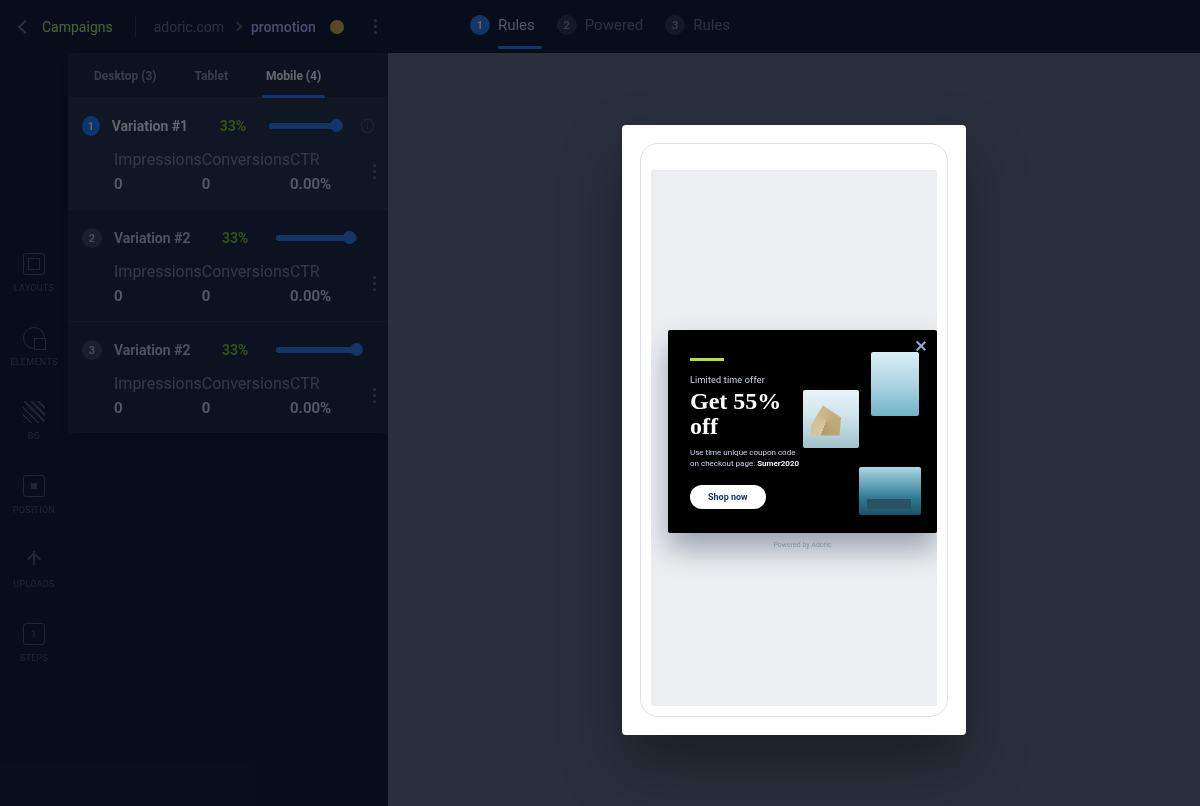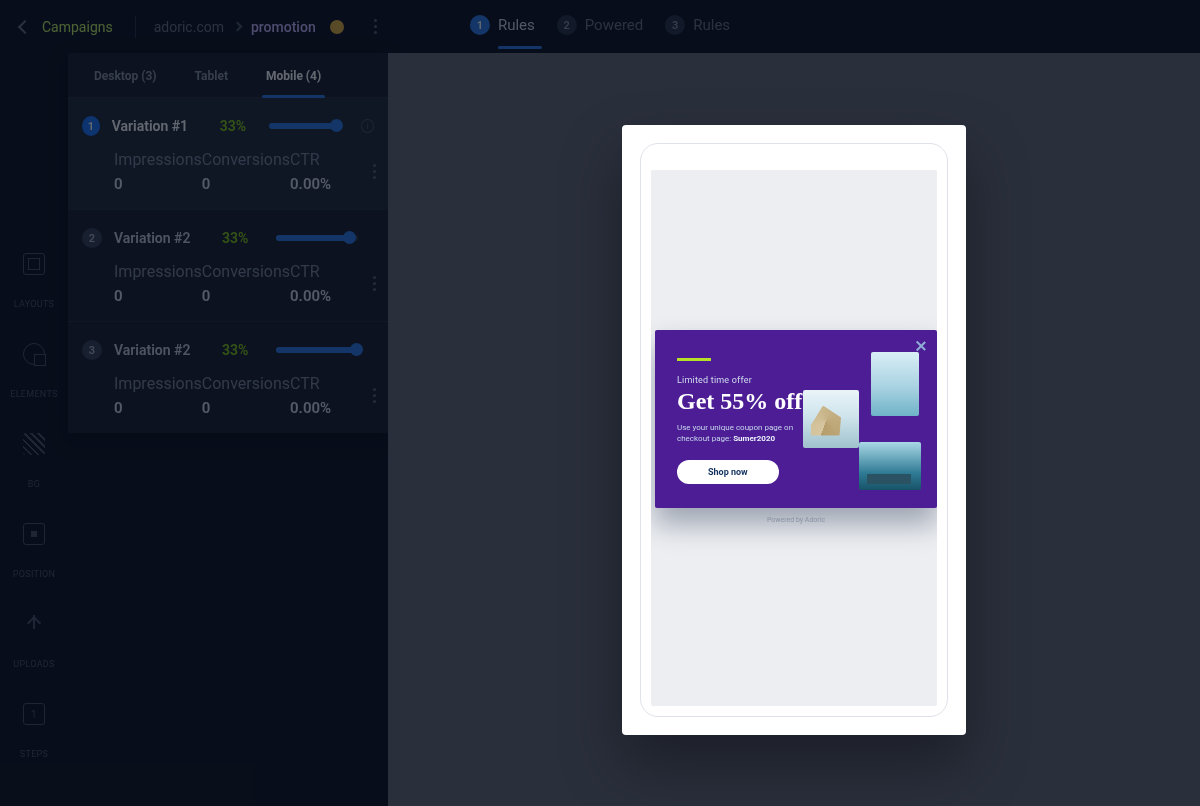--- a/index.html
+++ b/index.html
@@ -22,21 +22,21 @@
   .hdr-more span { width:3px; height:3px; border-radius:50%; background:#5b647a;}
   .hdr-steps { position:absolute; left:50%; transform:translateX(-50%); display:flex; gap:22px; align-items:center; top:15px;}
   .step { display:flex; align-items:center; gap:8px; color:#6b7485; font-size:15px;}
   .step.active { color:#cfd6e3; }
   .step-badge { width:20px; height:20px; border-radius:50%; background:#2a3447; color:#8a93a3; font-size:11px; display:flex; align-items:center; justify-content:center; font-weight:600;}
   .step.active .step-badge { background:#2f7de9; color:#fff;}
   .step-under { position:absolute; bottom:-14px; left:28px; width:44px; height:3px; background:#2f7de9; border-radius:2px;}
 
   
   .rail { position:absolute; left:0; top:53px; bottom:0; width:68px; z-index:30; display:flex; flex-direction:column; align-items:center; padding-top:200px; gap:34px; color:#4b5468; font-size:9px; text-transform:uppercase; letter-spacing:0.3px;}
-  .rail-item { display:flex; flex-direction:column; align-items:center; gap:24px; }
+  .rail-item { display:flex; flex-direction:column; align-items:center; gap:8px; }
   .rail-ico { width:22px; height:22px; border:1.5px solid #4b5468; border-radius:3px; position:relative; }
   .rail-ico.layouts::after{content:""; position:absolute; left:4px; right:4px; top:4px; bottom:4px; border:1px solid #4b5468;}
   .rail-ico.elements{ border-radius:50%;}
   .rail-ico.elements::after{content:""; position:absolute; width:10px; height:10px; right:-2px; bottom:-2px; border:1.5px solid #4b5468; background:#0f1420;}
   .rail-ico.bg{ border:none; background:repeating-linear-gradient(45deg,#4b5468 0 2px, transparent 2px 5px);}
   .rail-ico.position::after{content:""; position:absolute; width:6px; height:6px; left:7px; top:7px; background:#4b5468;}
   .rail-ico.uploads{ border:none;}
   .rail-ico.uploads::before{content:""; position:absolute; left:10px; top:2px; width:2px; height:14px; background:#4b5468;}
   .rail-ico.uploads::after{content:""; position:absolute; left:6px; top:5px; width:8px; height:8px; border-left:2px solid #4b5468; border-top:2px solid #4b5468; transform:rotate(45deg);}
   .rail-ico.steps::after{content:"1"; position:absolute; inset:0; display:flex; align-items:center; justify-content:center; color:#4b5468; font-size:10px;}
@@ -72,31 +72,31 @@
   .var-more{ position:absolute; right:12px; top:66px; display:flex; flex-direction:column; gap:3px;}
   .var-more span{ width:3px; height:3px; border-radius:50%; background:#5b647a;}
 
   
   .canvas { position:absolute; left:388px; right:0; top:53px; bottom:0; background:#2a2f3c; z-index:60;}
   .device-wrap{ position:absolute; left:50%; top:50%; transform:translate(-50%,-50%);}
   .device{ width:344px; height:610px; background:#fff; border-radius:4px; padding:18px; box-shadow:0 30px 60px rgba(0,0,0,.35);}
   .screen-outer{ width:100%; height:100%; border:1px solid #dfe2e8; border-radius:18px; padding:26px 10px 10px;}
   .screen{ width:100%; height:100%; background:#eceef1; border-radius:2px; position:relative; overflow:hidden;}
   
-  .banner{ position:absolute; left:4px; right:0; top:160px; background:#4c1d95; border-radius:2px; box-shadow:0 16px 28px rgba(10,25,60,.35); padding:28px 18px 24px 22px; display:flex;}
+  .banner{ position:absolute; left:17px; right:0; top:160px; background:#000000; border-radius:2px; box-shadow:0 16px 28px rgba(10,25,60,.35); padding:28px 18px 24px 22px; display:flex;}
   .banner-close{ position:absolute; right:10px; top:10px; width:12px; height:12px; color:#a8bfe0; }
   .banner-close::before,.banner-close::after{content:""; position:absolute; left:5px; top:0; width:1.5px; height:12px; background:#90aed6;}
   .banner-close::before{transform:rotate(45deg);} .banner-close::after{transform:rotate(-45deg);}
   .banner-left{ flex:1; color:#fff;}
   .accent{ width:34px; height:3px; background:#b7e029; margin-bottom:14px;}
   .kicker{ font-size:9px; color:#d1ddef; letter-spacing:.2px;}
   .headline{ font-size:24px; font-weight:800; font-family:Georgia,"Times New Roman",serif; margin-top:4px; line-height:1.05;}
   .subcopy{ font-size:8px; color:#c7d6ec; margin-top:8px; line-height:1.4; max-width:130px;}
   .subcopy b{color:#e9f0fa;}
-  .cta{ margin-top:16px; background:#fff; color:#12325f; font-size:9px; font-weight:700; border:none; border-radius:14px; padding:7px 31px;}
+  .cta{ margin-top:16px; background:#fff; color:#12325f; font-size:9px; font-weight:700; border:none; border-radius:14px; padding:7px 18px;}
   .collage{ width:110px; position:relative; margin-left:6px;}
   .ph{ position:absolute; border-radius:2px; background:linear-gradient(180deg,#bfe6f5,#7fc2d8 55%, #3a88a6);}
   .ph1{ right:0; top:-6px; width:48px; height:64px; background:linear-gradient(180deg,#d9eef6,#a9d2e2 55%, #6fb3c8);}
   .ph2{ left:-6px; top:32px; width:56px; height:58px; background:linear-gradient(180deg,#e9f4f8,#cfe4ec 45%, #9fc2cd);}
   .ph2::after{content:""; position:absolute; left:8px; top:16px; width:30px; height:30px; background:conic-gradient(from 200deg,#d7c7a1,#b69d6c); clip-path:polygon(0 65%,40% 0,100% 40%,95% 100%,0 100%);} 
   .ph3{ right:-2px; bottom:-6px; width:62px; height:48px; background:linear-gradient(180deg,#a9d8e6,#2f7a94 65%, #175368);}
   .ph3::after{content:""; position:absolute; left:8px; bottom:6px; width:44px; height:10px; background:#2b5263;}
   .powered{ position:absolute; left:0; right:0; bottom:-16px; text-align:center; font-size:7px; color:#8a93a3;}
 </style>
 </head>
@@ -273,21 +273,21 @@
       <div class="screen-outer">
         <div class="screen">
 
           <div class="banner">
             <span class="banner-close"></span>
             <div class="banner-left">
               <div class="accent"></div>
               <div class="kicker">Limited time offer</div>
               <div class="headline">Get 55% off</div>
               <div class="subcopy">
-                <span>Use your unique coupon page on checkout page: </span><b>Sumer2020</b>
+                <span>Use time unique coupon code on checkout page: </span><b>Sumer2020</b>
               </div>
               <button class="cta">Shop now</button>
             </div>
             <div class="collage">
               <div class="ph ph1"></div>
               <div class="ph ph2"></div>
               <div class="ph ph3"></div>
             </div>
             <div class="powered">Powered by Adoric</div>
           </div>

